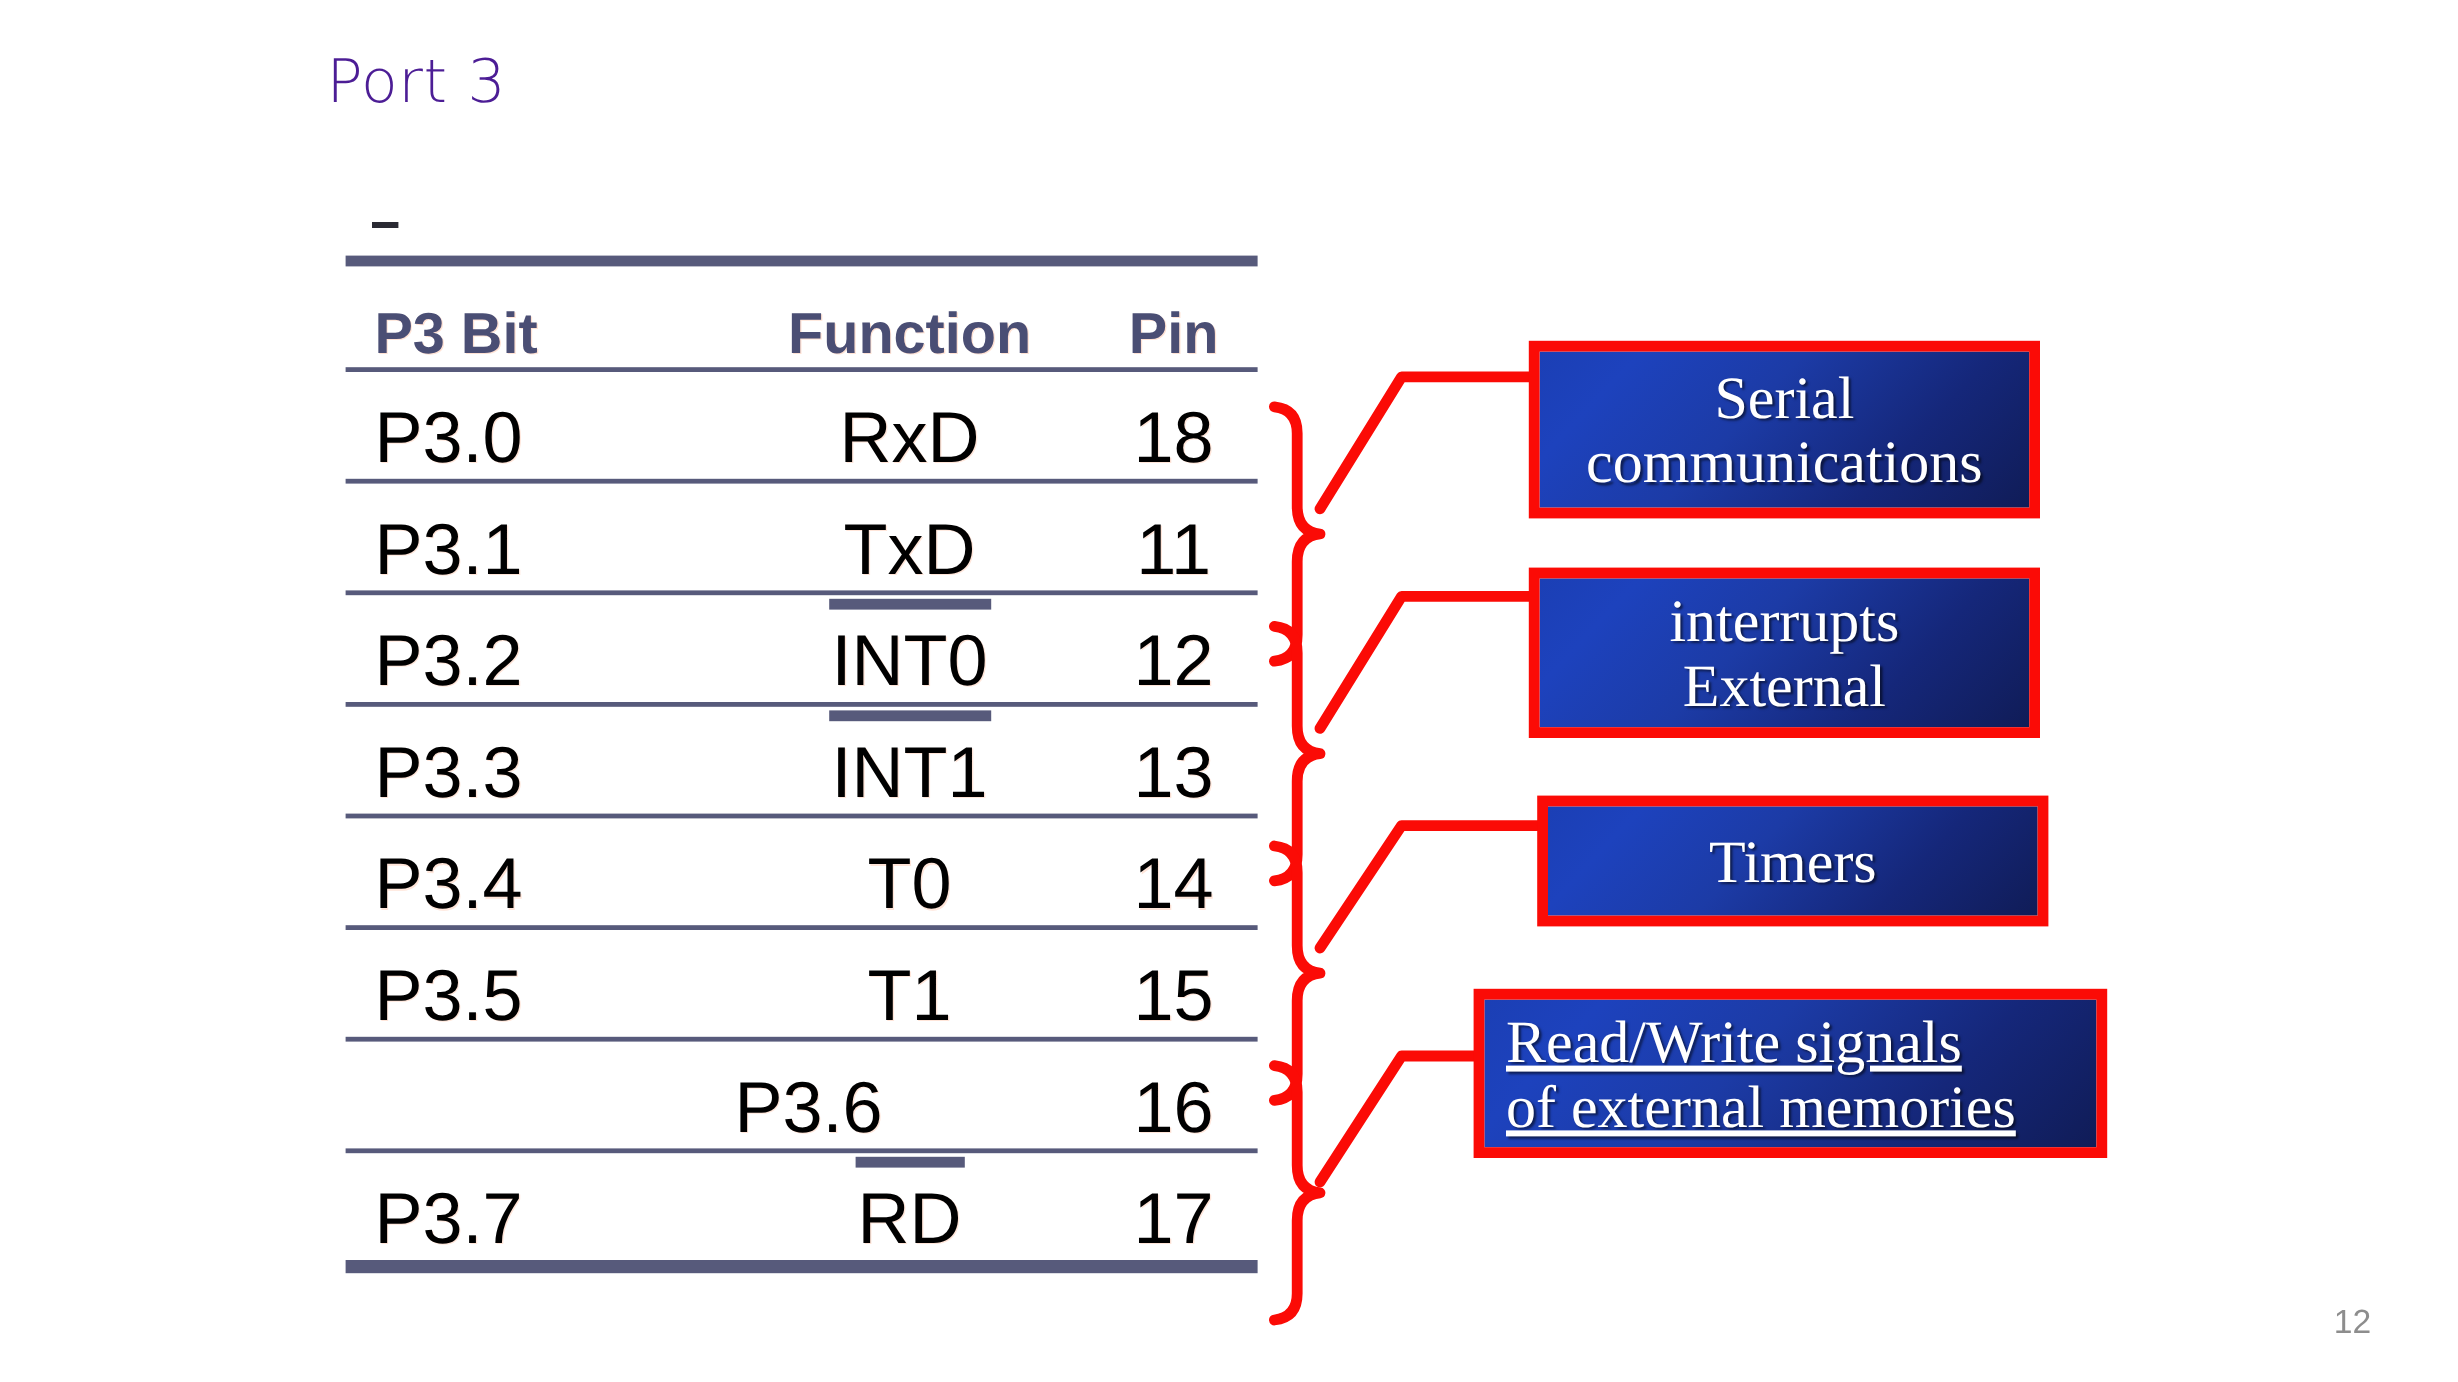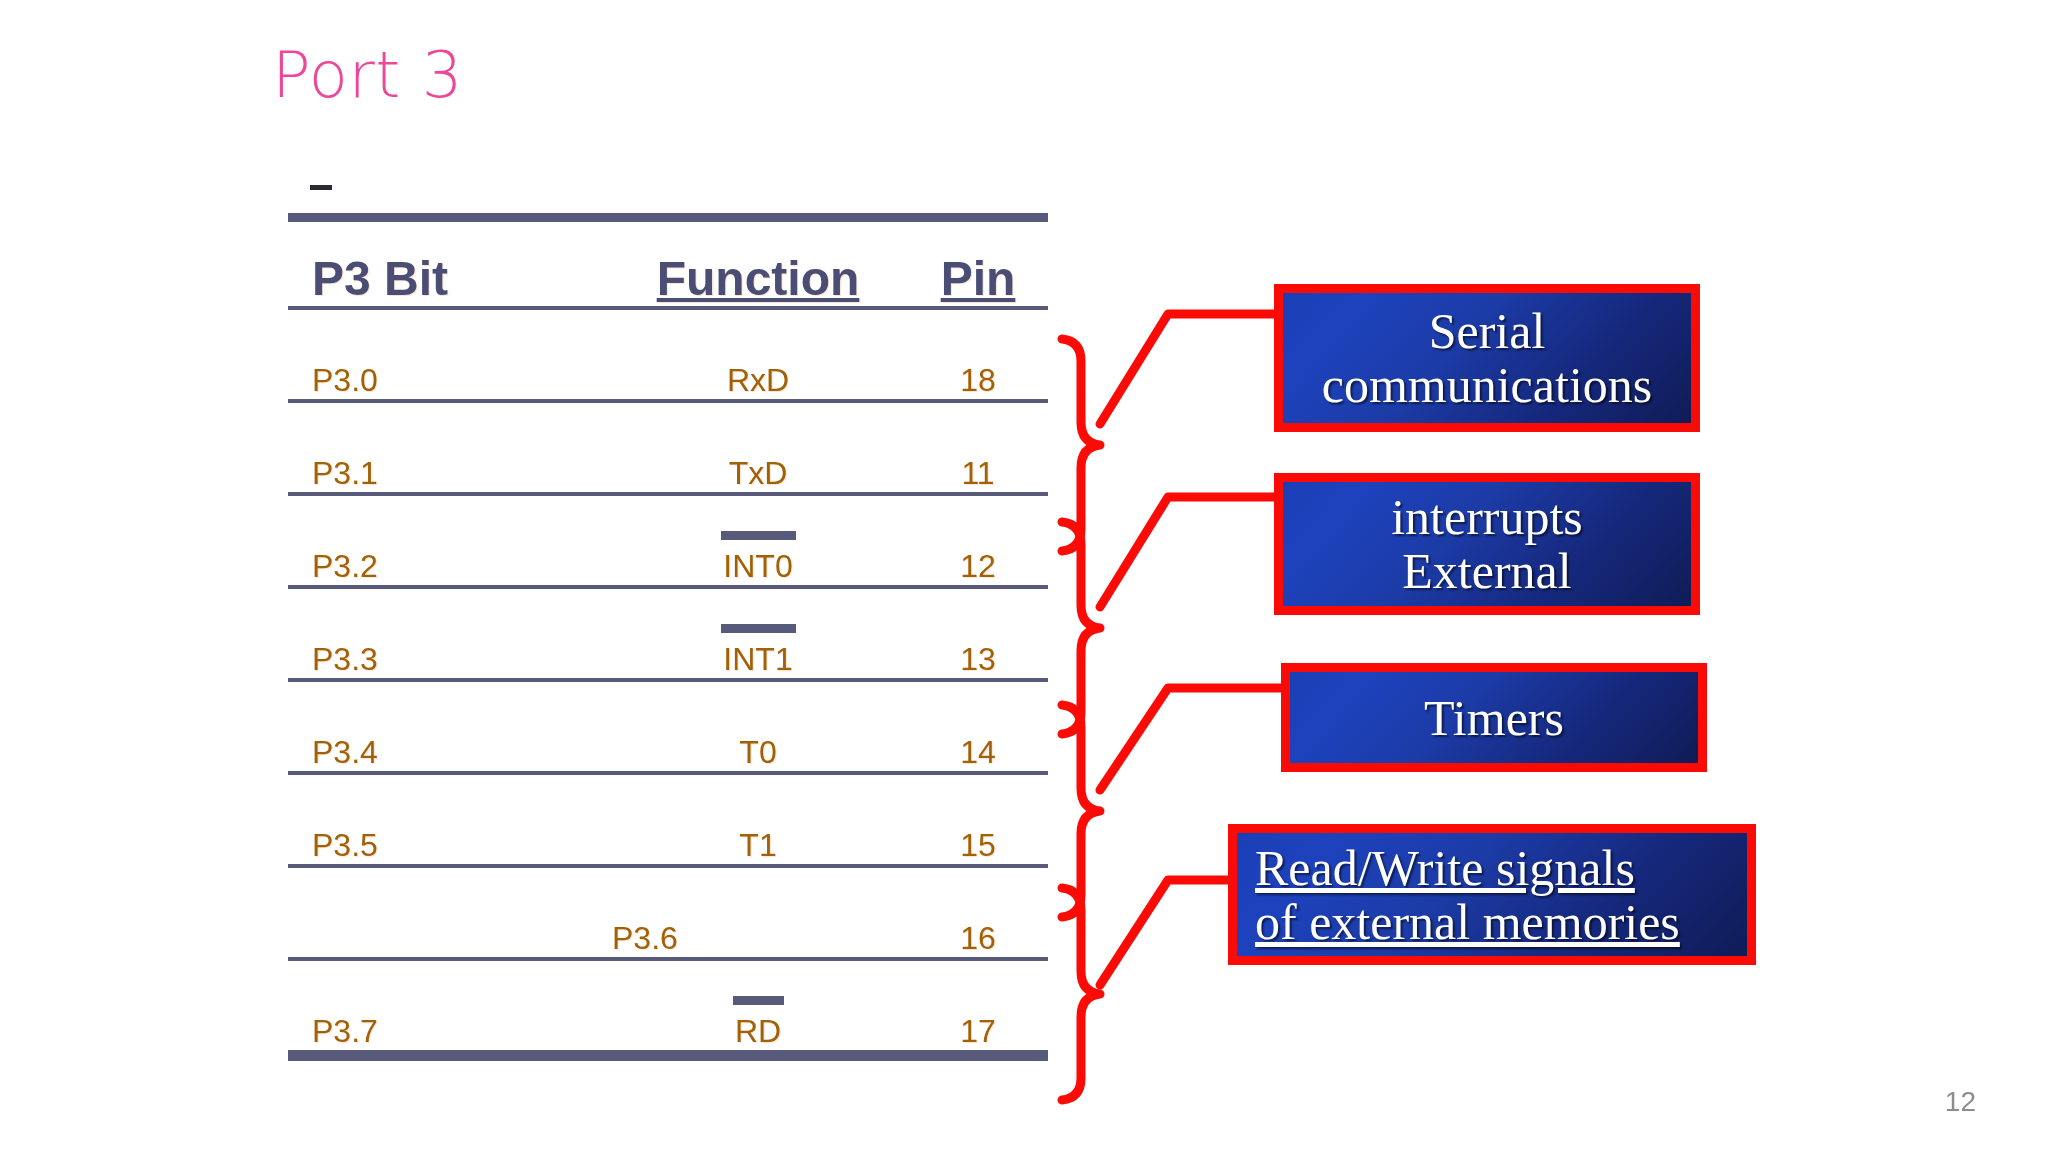--- a/index.html
+++ b/index.html
@@ -10,23 +10,23 @@
     overflow:hidden;
     position:relative;
   }
   #slide{position:absolute;inset:0;background:#fff;}
 
   
   #slide-title{
     position:absolute;left:272px;top:42px;
     font-family:"DejaVu Sans", sans-serif;
     font-weight:300;
-    font-size:64px;
+    font-size:50px;
     letter-spacing:0.5px;
-    color:#ec4899;
+    color:#4c1d95;
     line-height:1.05;
     white-space:nowrap;
   }
 
   
   #pin-table{
     position:absolute;left:288px;top:213px;width:760px;
   }
   .t-artifact{
     position:absolute;left:22px;top:-28px;
@@ -47,27 +47,27 @@
     font-family:"Liberation Sans", sans-serif;
     font-weight:bold;
     font-size:48px;
     color:#4a4e74;
     transform:scaleX(0.93);
     transform-origin:left bottom;
     padding-bottom:14px;
     letter-spacing:0px;
     text-shadow:1px 1px 0 rgba(255,190,160,.45);
   }
-  .hcell.ctr{transform-origin:center bottom;text-decoration:underline;}
+  .hcell.ctr{transform-origin:center bottom;}
 
   .dcell{
     font-family:"Liberation Sans", sans-serif;
     font-weight:400;
-    font-size:32px;
-    color:#a16207;
+    font-size:60px;
+    color:#000000;
     padding-bottom:14px;
     transform:scaleX(0.95);
     transform-origin:left bottom;
     text-shadow:1px 1px 0 rgba(255,190,160,.40);
   }
   .dcell.ctr{transform-origin:center bottom;}
 
   
   .ovl{position:relative;display:inline-block;}
   .ovl .bar{

